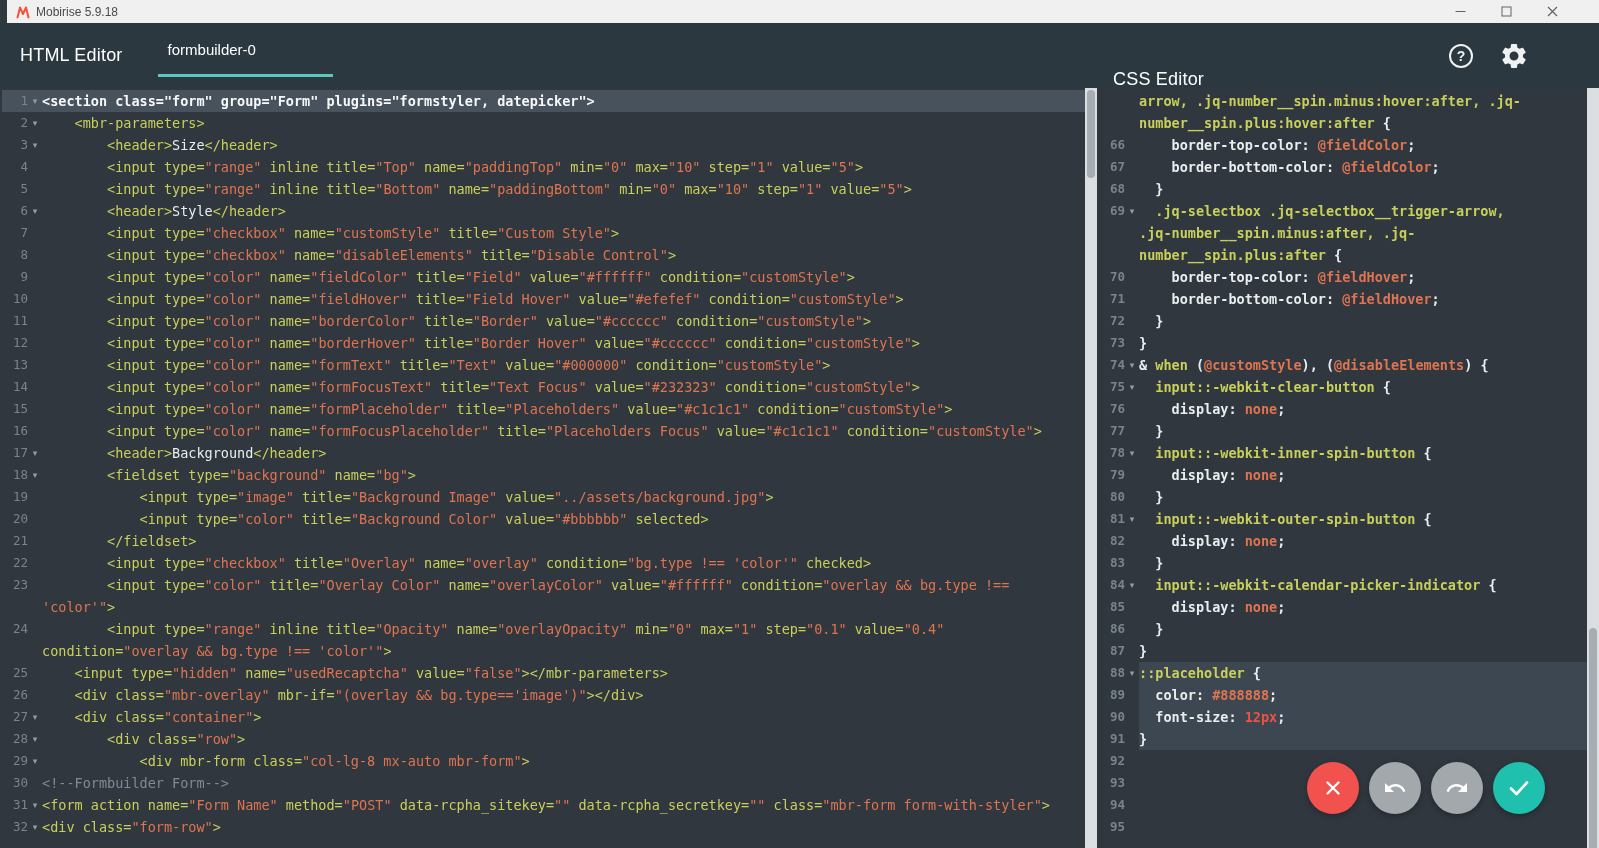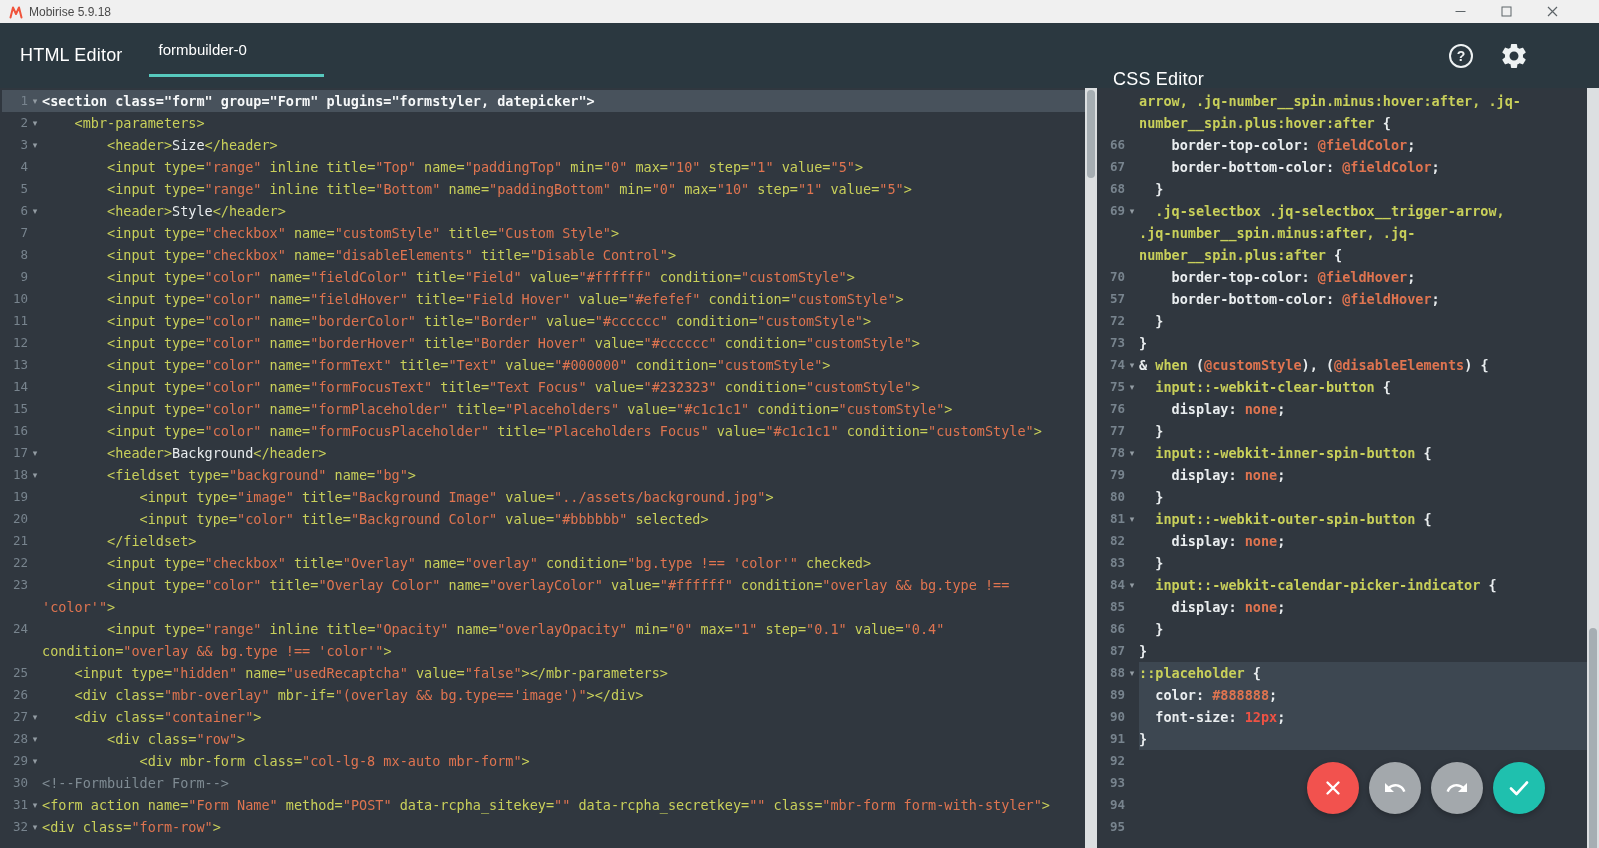--- a/index.html
+++ b/index.html
@@ -1,28 +1,28 @@
 <!DOCTYPE html>
 <html style="--titlebarBg: #f0f0f0; --titlebarText: #4a4a4a; --headerBg: #2b3840; --editorBg: #30373f; --accent: #57c9be; --tagColor: #c9d05a; --strColor: #df7450; --textColor: #e9edef; --commentColor: #7f8b93; --redColor: #ef5244; --lineNum: #78848e; --foldIcon: #939ca3; --selLineBg: #48525c; --selBlockBg: #3d4751; --scrollTrack: #dcdfe1; --scrollThumb: #a6aeb3; --btnRed: #f2524e; --btnGray: #a3a8ac; --btnTeal: #1fc0ae;"><head>
 <meta charset="utf-8">
 <style>
   *{margin:0;padding:0;box-sizing:border-box;}
   html,body{width:1599px;height:848px;overflow:hidden;}
   body{font-family:"Liberation Sans",sans-serif;background:var(--editorBg,#30373f);position:relative;}
 
   
-  .titlebar{height:23px;background:var(--titlebarBg,#f0f0f0);display:flex;align-items:center;justify-content:space-between;padding-left:9px;}
+  .titlebar{height:23px;background:var(--titlebarBg,#f0f0f0);display:flex;align-items:center;justify-content:space-between;padding-left:9px;margin-left:7px;}
   .tb-left{display:flex;align-items:center;gap:6px;}
   .app-icon{width:14px;height:14px;display:inline-flex;}
   .tb-title{font-size:12px;color:var(--titlebarText,#4a4a4a);}
   .tb-controls{display:flex;margin-right:24px;}
   .tb-btn{width:46px;height:23px;display:flex;align-items:center;justify-content:center;cursor:default;}
 
   
-  .header{height:65px;background:var(--headerBg,#2b3840);display:flex;align-items:center;position:relative;padding-left:20px;}
+  .header{height:65px;background:var(--headerBg,#2b3840);display:flex;align-items:center;position:relative;padding-left:20px;gap:9px;}
   .hdr-label{color:#fff;font-size:18px;letter-spacing:.2px;}
   .tab{margin-left:26px;margin-top:6px;width:175px;border-bottom:3px solid var(--accent,#57c9be);padding:0 0 16px 10px;color:#fff;font-size:15px;cursor:pointer;}
   .css-label{position:absolute;left:1113px;margin-top:48px;}
   .hdr-icons{position:absolute;right:70px;display:flex;align-items:center;gap:26px;}
   .help{width:24px;height:24px;border:2px solid #eef2f3;border-radius:50%;color:#eef2f3;display:flex;align-items:center;justify-content:center;font-size:14px;font-weight:bold;cursor:pointer;}
   .gear{display:flex;cursor:pointer;}
 
   
   .editors{display:flex;height:760px;}
   .pane{height:100%;overflow:hidden;padding-top:2px;padding-left:2px;font-family:"DejaVu Sans Mono",monospace;font-size:13.5px;line-height:22px;cursor:text;}
@@ -149,21 +149,21 @@
     <div class="pane css-pane" id="css-editor">
         <div class="crow"><span class="gutter"><span class="lnum"></span><span class="fold"></span></span><span class="codeln"><span class="tk-t">arrow, .jq-number__spin.minus:hover:after, .jq-</span></span></div>
         <div class="crow"><span class="gutter"><span class="lnum"></span><span class="fold"></span></span><span class="codeln"><span class="tk-t">number__spin.plus:hover:after</span><span class="tk-w"> {</span></span></div>
         <div class="crow"><span class="gutter"><span class="lnum">66</span><span class="fold"></span></span><span class="codeln"><span class="tk-w">    border-top-color: </span><span class="tk-s">@fieldColor</span><span class="tk-w">;</span></span></div>
         <div class="crow"><span class="gutter"><span class="lnum">67</span><span class="fold"></span></span><span class="codeln"><span class="tk-w">    border-bottom-color: </span><span class="tk-s">@fieldColor</span><span class="tk-w">;</span></span></div>
         <div class="crow"><span class="gutter"><span class="lnum">68</span><span class="fold"></span></span><span class="codeln"><span class="tk-w">  }</span></span></div>
         <div class="crow"><span class="gutter"><span class="lnum">69</span><span class="fold">▾</span></span><span class="codeln"><span class="tk-t">  .jq-selectbox .jq-selectbox__trigger-arrow,</span></span></div>
         <div class="crow"><span class="gutter"><span class="lnum"></span><span class="fold"></span></span><span class="codeln"><span class="tk-t">.jq-number__spin.minus:after, .jq-</span></span></div>
         <div class="crow"><span class="gutter"><span class="lnum"></span><span class="fold"></span></span><span class="codeln"><span class="tk-t">number__spin.plus:after</span><span class="tk-w"> {</span></span></div>
         <div class="crow"><span class="gutter"><span class="lnum">70</span><span class="fold"></span></span><span class="codeln"><span class="tk-w">    border-top-color: </span><span class="tk-s">@fieldHover</span><span class="tk-w">;</span></span></div>
-        <div class="crow"><span class="gutter"><span class="lnum">57</span><span class="fold"></span></span><span class="codeln"><span class="tk-w">    border-bottom-color: </span><span class="tk-s">@fieldHover</span><span class="tk-w">;</span></span></div>
+        <div class="crow"><span class="gutter"><span class="lnum">71</span><span class="fold"></span></span><span class="codeln"><span class="tk-w">    border-bottom-color: </span><span class="tk-s">@fieldHover</span><span class="tk-w">;</span></span></div>
         <div class="crow"><span class="gutter"><span class="lnum">72</span><span class="fold"></span></span><span class="codeln"><span class="tk-w">  }</span></span></div>
         <div class="crow"><span class="gutter"><span class="lnum">73</span><span class="fold"></span></span><span class="codeln"><span class="tk-w">}</span></span></div>
         <div class="crow"><span class="gutter"><span class="lnum">74</span><span class="fold">▾</span></span><span class="codeln"><span class="tk-w">&amp; </span><span class="tk-t">when</span><span class="tk-w"> (</span><span class="tk-s">@customStyle</span><span class="tk-w">), (</span><span class="tk-s">@disableElements</span><span class="tk-w">) {</span></span></div>
         <div class="crow"><span class="gutter"><span class="lnum">75</span><span class="fold">▾</span></span><span class="codeln"><span class="tk-t">  input::-webkit-clear-button</span><span class="tk-w"> {</span></span></div>
         <div class="crow"><span class="gutter"><span class="lnum">76</span><span class="fold"></span></span><span class="codeln"><span class="tk-w">    display: </span><span class="tk-s">none</span><span class="tk-w">;</span></span></div>
         <div class="crow"><span class="gutter"><span class="lnum">77</span><span class="fold"></span></span><span class="codeln"><span class="tk-w">  }</span></span></div>
         <div class="crow"><span class="gutter"><span class="lnum">78</span><span class="fold">▾</span></span><span class="codeln"><span class="tk-t">  input::-webkit-inner-spin-button</span><span class="tk-w"> {</span></span></div>
         <div class="crow"><span class="gutter"><span class="lnum">79</span><span class="fold"></span></span><span class="codeln"><span class="tk-w">    display: </span><span class="tk-s">none</span><span class="tk-w">;</span></span></div>
         <div class="crow"><span class="gutter"><span class="lnum">80</span><span class="fold"></span></span><span class="codeln"><span class="tk-w">  }</span></span></div>
         <div class="crow"><span class="gutter"><span class="lnum">81</span><span class="fold">▾</span></span><span class="codeln"><span class="tk-t">  input::-webkit-outer-spin-button</span><span class="tk-w"> {</span></span></div>

